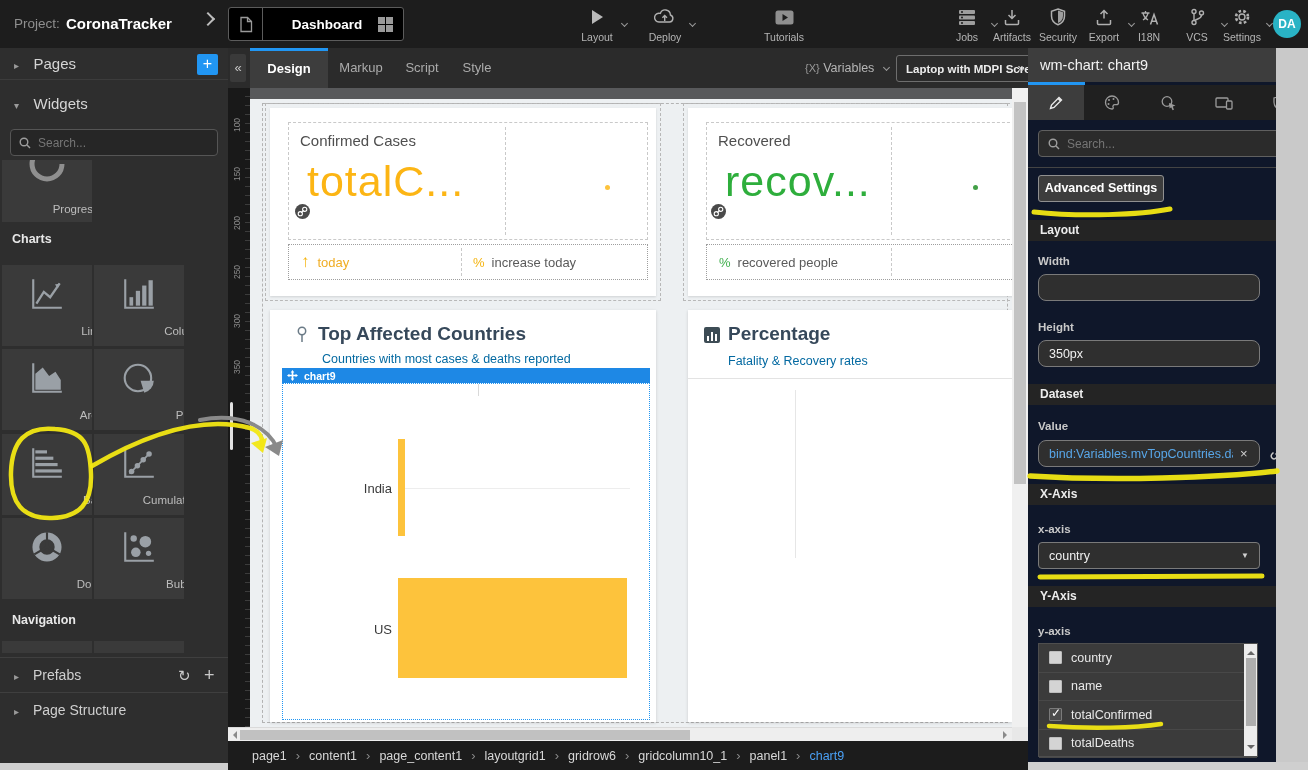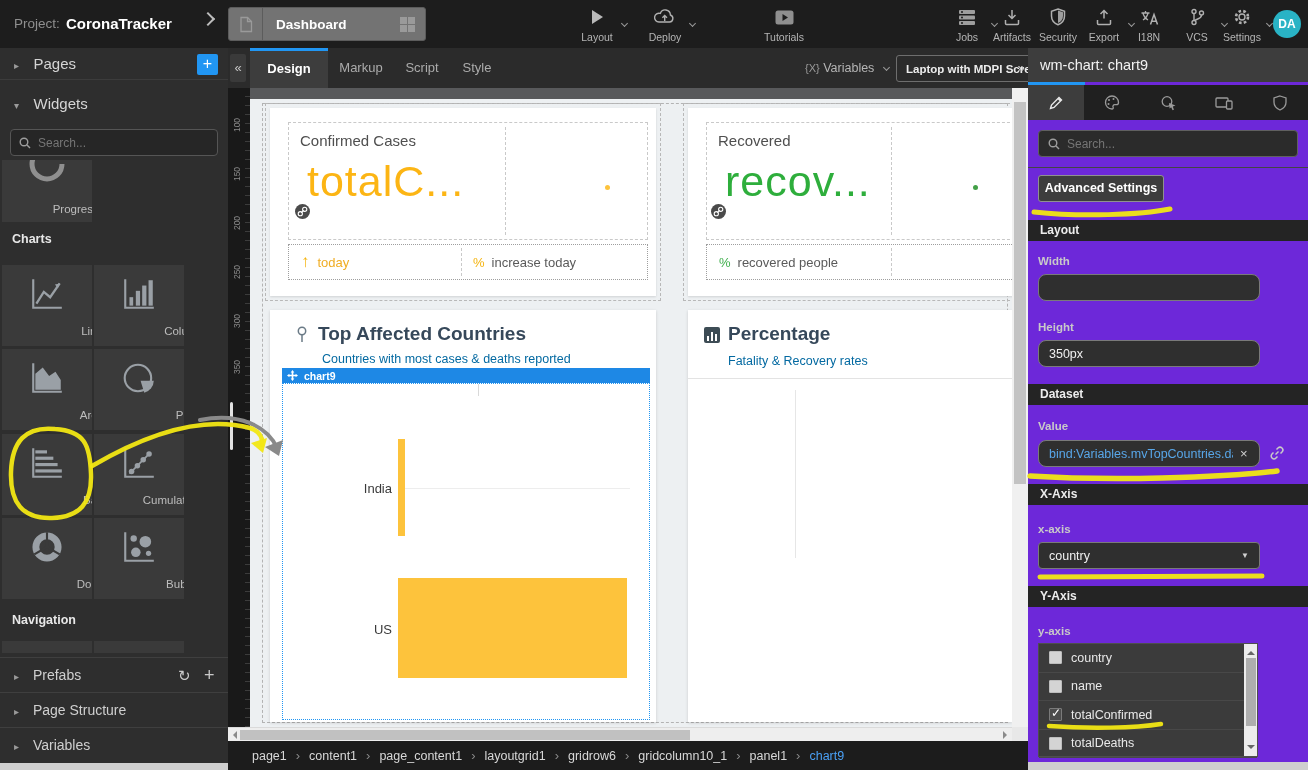--- a/index.html
+++ b/index.html
@@ -4,21 +4,21 @@
 <style>
   * { margin:0; padding:0; box-sizing:border-box; }
   html,body { width:1308px; height:770px; }
   body { position:relative; font-family:"Liberation Sans",sans-serif; background:#c9c9c9; overflow:hidden; color:#ddd; }
 
   
   #topbar { position:absolute; left:0; top:0; width:1308px; height:48px; background:#1d1d1d; }
   .proj-label { position:absolute; left:14px; top:0; line-height:48px; font-size:13.5px; color:#8f8f8f; }
   .proj-name { position:absolute; left:66px; top:0; line-height:48px; font-size:15px; font-weight:bold; color:#fff; }
   .proj-chev { position:absolute; left:203px; top:14px; width:10px; height:10px; border-right:2px solid #bdbdbd; border-bottom:2px solid #bdbdbd; transform:rotate(-45deg); }
-  .page-tab { position:absolute; left:228px; top:7px; width:198px; height:34px; border:1px solid #5c5c5c; border-radius:3px; background:#737373; display:flex; align-items:center; }
+  .page-tab { position:absolute; left:228px; top:7px; width:176px; height:34px; border:1px solid #5c5c5c; border-radius:3px; background:#000000; display:flex; align-items:center;text-align:center; }
   .page-tab .ficell { width:34px; height:100%; border-right:1px solid #5c5c5c; display:flex; align-items:center; justify-content:center; }
   .page-tab .plabel { flex:1; padding-left:13px; font-size:13.5px; font-weight:bold; color:#fff; }
   .gridicon { width:15px; height:15px; margin-right:10px; display:grid; grid-template-columns:7px 7px; grid-template-rows:7px 7px; gap:1px; }
   .gridicon i { background:#9a9a9a; }
   .tool { position:absolute; top:5px; width:58px; text-align:center; color:#b5b5b5; cursor:pointer; }
   .tool .ic { height:24px; display:flex; align-items:center; justify-content:center; }
   .tool .lbl { font-size:10.5px; margin-top:2px; white-space:nowrap; }
   .tchev { position:absolute; right:-1px; top:16px; width:5px; height:5px; border-right:1.5px solid #9a9a9a; border-bottom:1.5px solid #9a9a9a; transform:rotate(45deg); }
   #avatar { position:absolute; left:1273px; top:10px; width:28px; height:28px; border-radius:50%; background:#29b3c5; color:#fff; font-size:12px; font-weight:bold; text-align:center; line-height:28px; }
 
@@ -99,21 +99,21 @@
   .scr-arr { position:absolute; top:3px; width:0; height:0; border:4px solid transparent; }
   #hcorner { position:absolute; left:1012px; top:727px; width:16px; height:14px; background:#e8e8e8; }
 
   
   #breadcrumb { position:absolute; left:228px; top:741px; width:800px; height:29px; background:#1c1c1c; display:flex; align-items:center; padding-left:24px; }
   .bc-item { font-size:12.5px; color:#d8d8d8; cursor:pointer; }
   .bc-item.active { color:#4aa0f5; }
   .bc-sep { color:#8a8a8a; font-size:13px; margin:0 9px; }
 
   
-  #inspector { position:absolute; left:1028px; top:48px; width:280px; height:714px; background:#6d28d9; overflow:hidden; }
+  #inspector { position:absolute; left:1028px; top:48px; width:248px; height:714px; background:#0f172a; overflow:hidden; }
   .insp-title { position:absolute; left:12px; top:0; height:34px; line-height:34px; font-size:14.5px; color:#f2f2f2; }
   .insp-titlebg { position:absolute; left:0; top:0; width:280px; height:34px; background:#3d3d3d; }
   .insp-indicator { position:absolute; left:0; top:34px; width:57px; height:3px; background:#2196f3; }
   .insp-tabs { position:absolute; left:0; top:37px; width:280px; height:35px; background:#202020; }
   .insp-tab { position:absolute; top:0; width:56px; height:35px; display:flex; align-items:center; justify-content:center; cursor:pointer; }
   .insp-tab.active { background:#3d3d3d; }
   .insp-search { position:absolute; left:10px; top:82px; width:260px; height:27px; background:#2b2b2b; border:1px solid #606060; border-radius:4px; display:flex; align-items:center; padding:0 9px; }
   .insp-div { position:absolute; left:0; top:119px; width:280px; height:1px; background:#444; }
   .adv-btn { position:absolute; left:10px; top:127px; width:126px; height:27px; background:#3d3d3d; border:1px solid #909090; border-radius:3px; color:#fff; font-size:12.5px; font-weight:bold; text-align:center; line-height:25px; cursor:pointer; }
   .band { position:absolute; left:0; width:280px; height:21px; background:#242424; line-height:21px; padding-left:12px; font-size:12px; font-weight:bold; color:#ededed; }
@@ -436,24 +436,20 @@
   <div class="sb-row bot-row" style="top:609px">
     <span class="caret">▸</span>
     <span>Prefabs</span>
     <span class="row-ic" style="left:178px;top:0">↻</span>
     <span class="row-ic" style="left:204px;top:0;font-size:18px">+</span>
   </div>
   <div class="sb-row bot-row" style="top:644px">
     <span class="caret">▸</span>
     <span>Page Structure</span>
   </div>
-  <div class="sb-row bot-row" style="top:679px;height:36px">
-    <span class="caret">▸</span>
-    <span>Variables</span>
-  </div>
 </div>
 
 <div id="gutter">
   <div class="ticks"></div>
   <span class="rulnum" style="top:32px">100</span>
   <span class="rulnum" style="top:81px">150</span>
   <span class="rulnum" style="top:130px">200</span>
   <span class="rulnum" style="top:179px">250</span>
   <span class="rulnum" style="top:228px">300</span>
   <span class="rulnum" style="top:274px">350</span>

